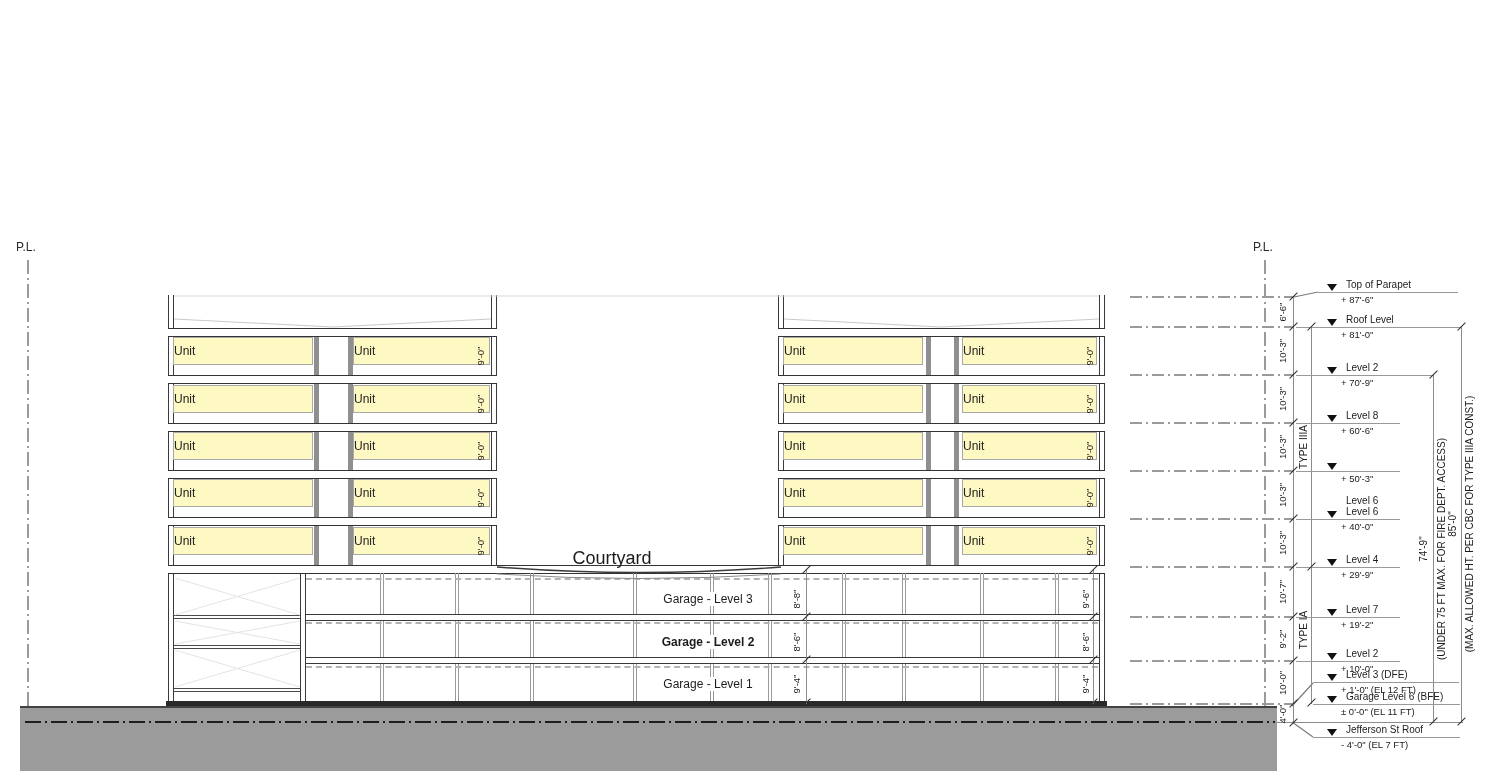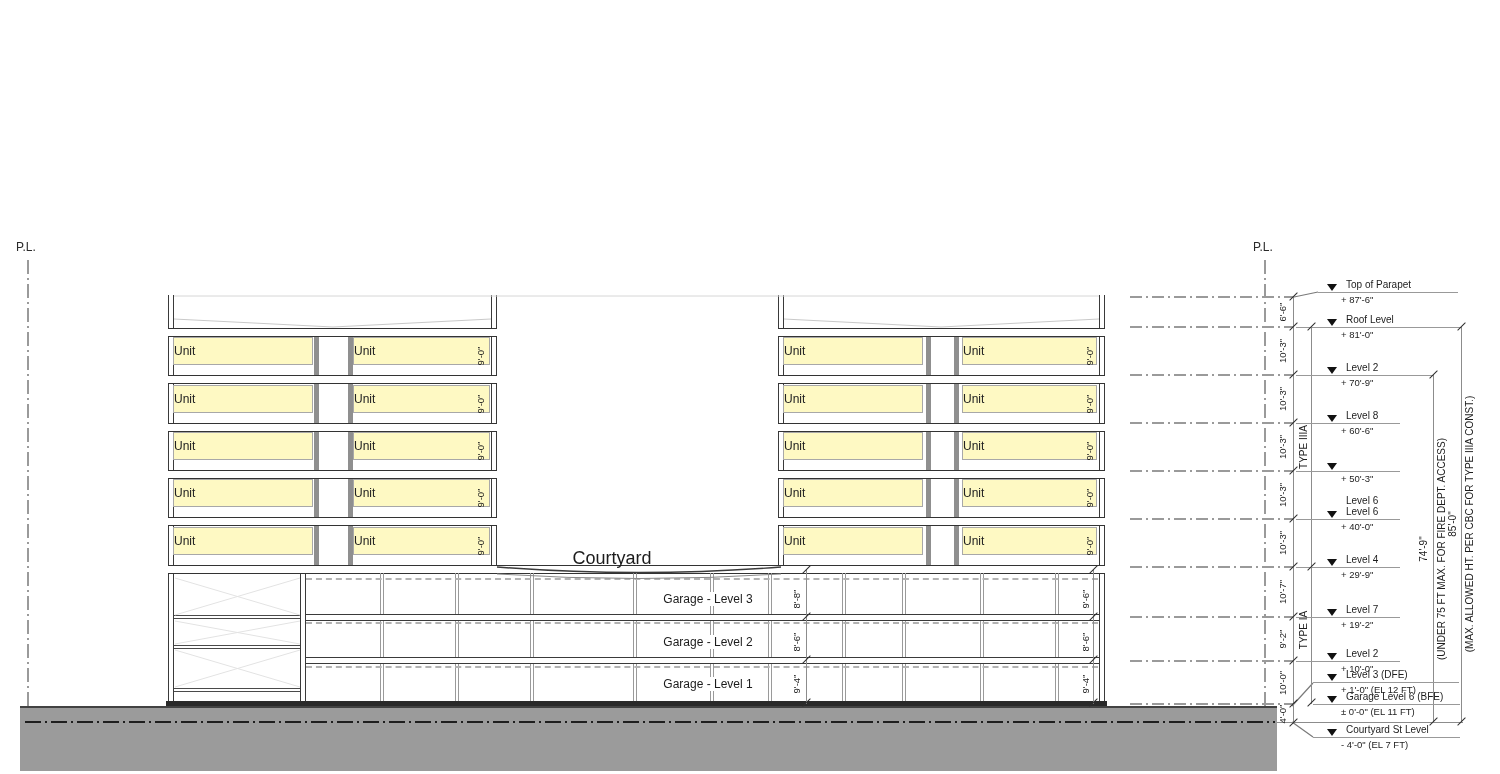--- a/index.html
+++ b/index.html
@@ -183,21 +183,21 @@
   <div class="vddot" style="left:27px;top:260px;height:446px"></div>
   <div class="pl" style="left:1253px;top:240px">P.L.</div>
   <div class="vddot" style="left:1264px;top:260px;height:446px"></div>
 
   <div class="courtyard">Courtyard</div>
 
     <div class="glabel" style="top: 599px;">Garage - Level 3</div>
     <div class="vtext gdim1" style="top: 599px;">8'-8"</div>
     <div class="vtext gdim2" style="top: 599px;">9'-6"</div>
 
-    <div class="glabel" style="top: 642px;">Garage - Level 2</div>
+    <div class="glabel" style="top: 642px; font-weight: bold;">Garage - Level 2</div>
     <div class="vtext gdim1" style="top: 642px;">8'-6"</div>
     <div class="vtext gdim2" style="top: 642px;">8'-6"</div>
 
     <div class="glabel" style="top: 684px;">Garage - Level 1</div>
     <div class="vtext gdim1" style="top: 684px;">9'-4"</div>
     <div class="vtext gdim2" style="top: 684px;">9'-4"</div>
 
   <div class="vline" style="left:1293px;top:296px;height:427px"></div>
   <div class="vline" style="left:1311px;top:327px;height:377px"></div>
   <div class="vline" style="left:1433px;top:375px;height:347px"></div>
@@ -277,21 +277,21 @@
     <div class="lvl-ext" style="top: 703px;"></div>
     <div class="tk" style="left: 1288px; top: 703px;"></div>
     <div class="lvl-line" style="top: 704px; left: 1313px; width: 147px;"></div>
     <div class="tri" style="top: 696px;"></div>
     <div class="lvl-name" style="top: 692px;">Garage Level 6 (BFE)</div>
     <div class="lvl-elev" style="top: 707px;">± 0'-0" (EL 11 FT)</div>
 
     <div class="tk" style="left: 1288px; top: 722px;"></div>
     <div class="lvl-line" style="top: 737px; left: 1313px; width: 147px;"></div>
     <div class="tri" style="top: 729px;"></div>
-    <div class="lvl-name" style="top: 725px;">Courtyard St Level</div>
+    <div class="lvl-name" style="top: 725px;">Jefferson St Roof</div>
     <div class="lvl-elev" style="top: 740px;">- 4'-0" (EL 7 FT)</div>
 
     <div class="vtext wdim" style="top: 312px;">6'-6"</div>
 
     <div class="vtext wdim" style="top: 351px;">10'-3"</div>
 
     <div class="vtext wdim" style="top: 399px;">10'-3"</div>
 
     <div class="vtext wdim" style="top: 447px;">10'-3"</div>
 

